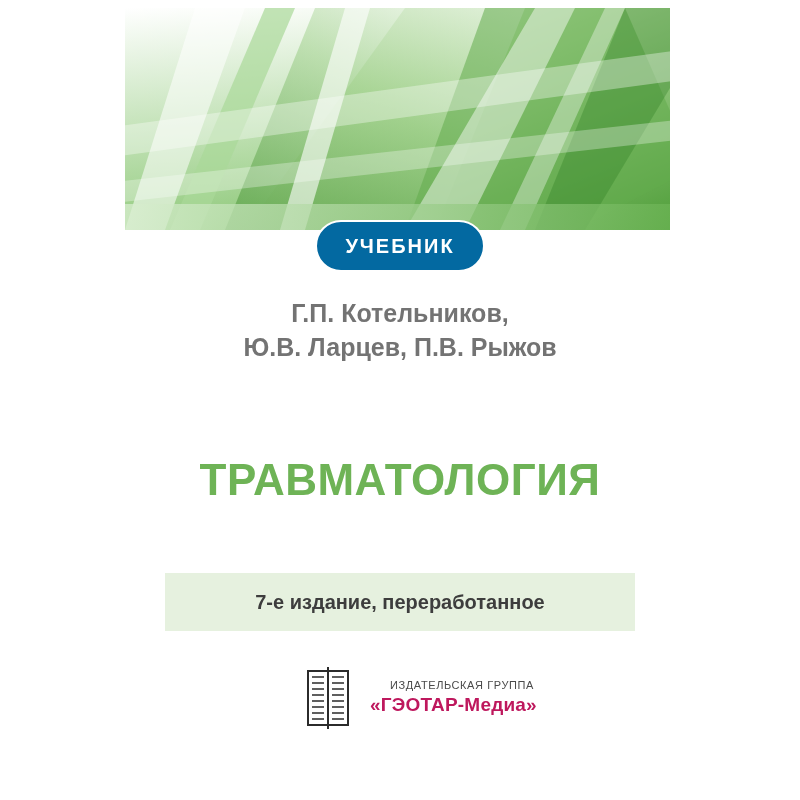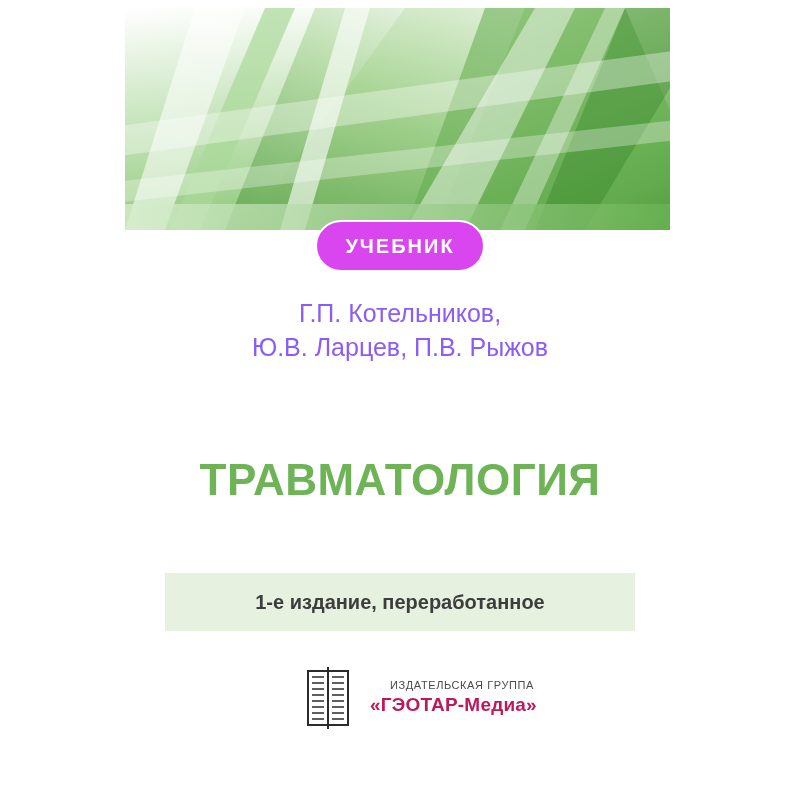--- a/index.html
+++ b/index.html
@@ -47,21 +47,21 @@
   
   .badge {
     position: absolute;
     left: 50%;
     top: 212px;
     transform: translateX(-50%);
     width: 170px;
     height: 52px;
     border: 2px solid #ffffff;
     border-radius: 26px;
-    background: #d946ef;
+    background: #0369a1;
     display: flex;
     align-items: center;
     justify-content: center;
     box-sizing: border-box;
   }
   .badge span {
     color: #ffffff;
     font-size: 20px;
     font-weight: bold;
     letter-spacing: 2px;
@@ -71,23 +71,23 @@
   .authors {
     position: absolute;
     left: 0;
     top: 288px;
     width: 590px;
     text-align: center;
     color: #3f3f3f;
   }
   .authors .line {
     font-size: 25px;
-    font-weight: normal;
+    font-weight: bold;
     line-height: 34px;
-    color: #8b5cf6;
+    color: #737373;
   }
 
   
   .title {
     position: absolute;
     left: 0;
     top: 395px;
     width: 590px;
     text-align: center;
     color: #6fb357;
@@ -208,21 +208,21 @@
     <div class="authors">
       <div class="line">Г.П. Котельников,</div>
       <div class="line">Ю.В. Ларцев, П.В. Рыжов</div>
     </div>
 
     <div class="title">
       <div class="line">ТРАВМАТОЛОГИЯ</div>
     </div>
 
     <div class="edition">
-      <span>1-е издание, переработанное</span>
+      <span>7-е издание, переработанное</span>
     </div>
 
     <div class="publisher">
       <div class="pub-mark">
         <svg width="56" height="62" viewBox="0 0 56 62">
           <path d="M8 4 L48 4 L48 58 L8 58 Z" fill="none" stroke="#2b2b2b" stroke-width="2"></path>
           <path d="M28 4 L28 58" stroke="#2b2b2b" stroke-width="2"></path>
           <path d="M12 10 L24 10 M12 16 L24 16 M12 22 L24 22 M12 28 L24 28 M12 34 L24 34 M12 40 L24 40 M12 46 L24 46 M12 52 L24 52" stroke="#2b2b2b" stroke-width="1.4"></path>
           <path d="M32 10 L44 10 M32 16 L44 16 M32 22 L44 22 M32 28 L44 28 M32 34 L44 34 M32 40 L44 40 M32 46 L44 46 M32 52 L44 52" stroke="#2b2b2b" stroke-width="1.4"></path>
           <path d="M28 0 L28 62" stroke="#2b2b2b" stroke-width="2"></path>

